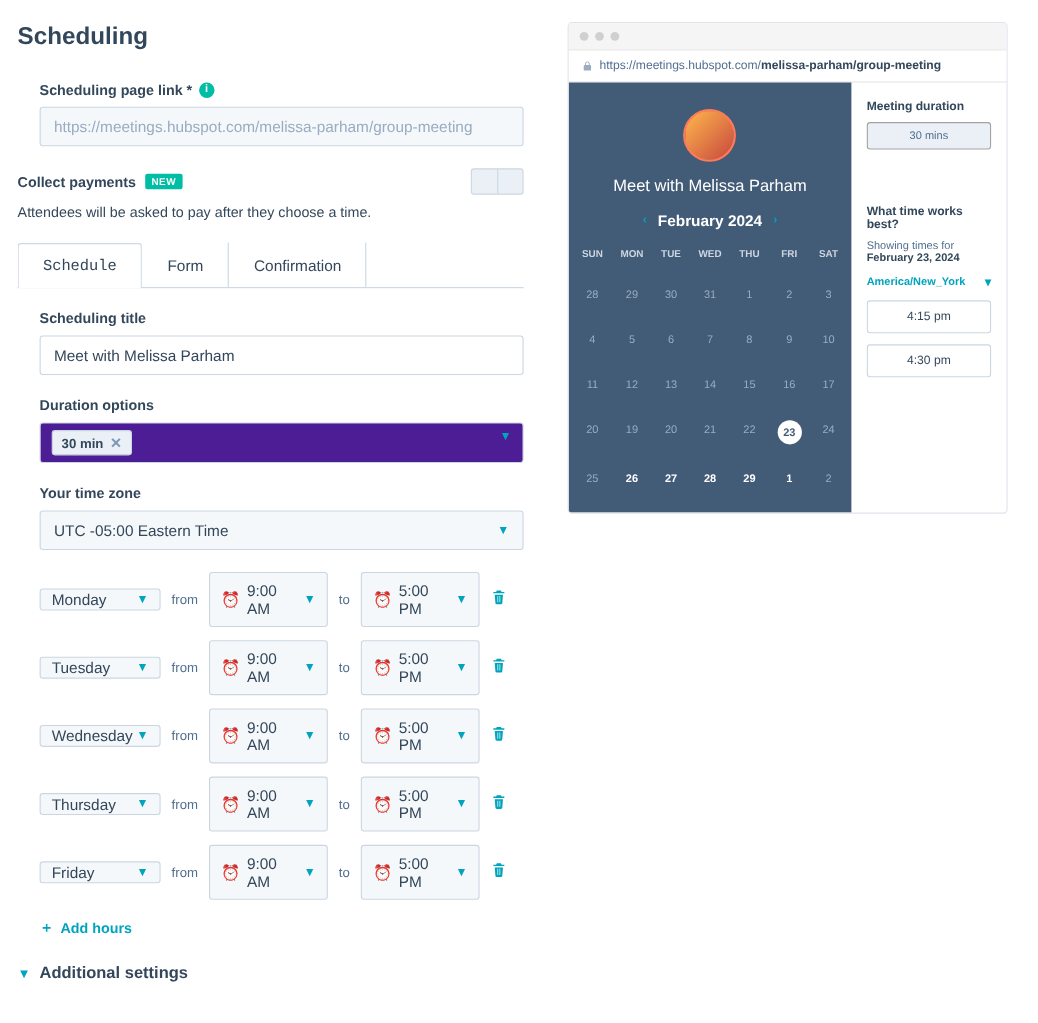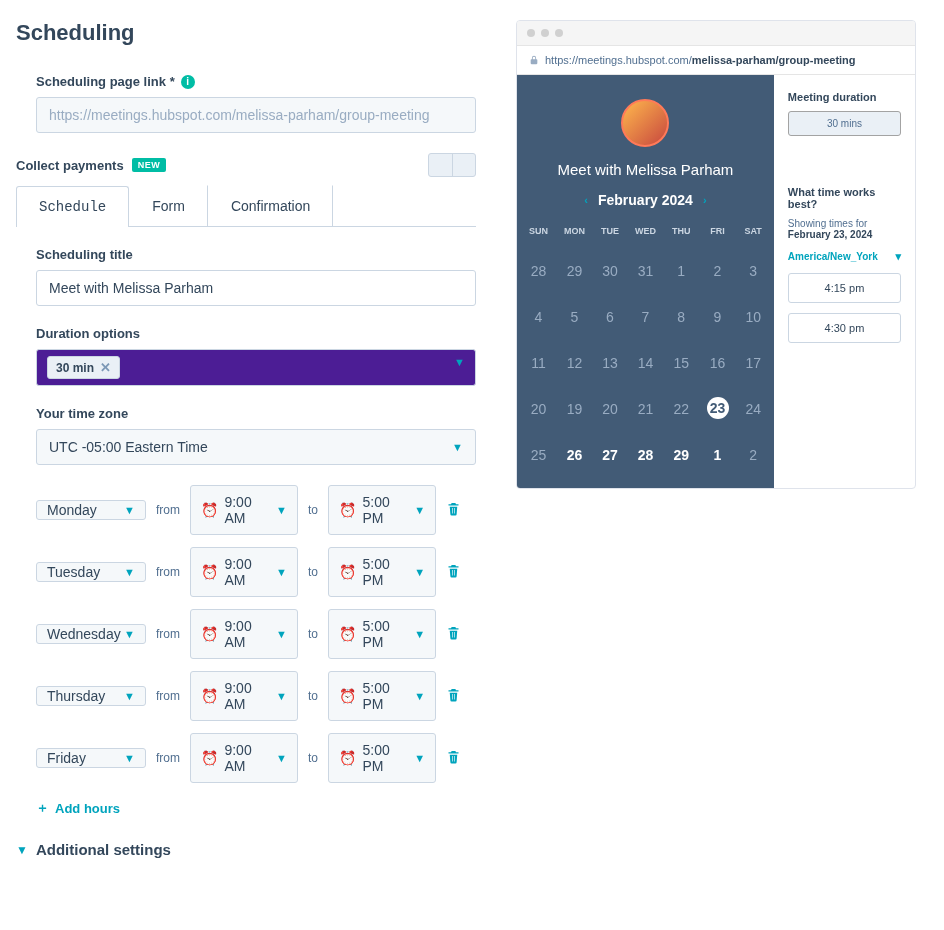--- a/index.html
+++ b/index.html
@@ -60,21 +60,21 @@
 .pf-url { background: #fff; padding: 8px 12px; font-size: 11px; color: #516f90; display: flex; align-items: center; gap: 6px; border-bottom: 1px solid #e5e5e5; }
 .pf-lock { width: 10px; height: 10px; display:inline-block; }
 .pf-body { display: flex; min-height: 360px; }
 .pf-left { background: #425b76; flex: 0 0 53%; color: #fff; padding: 18px 12px; text-align: center; }
 .pf-avatar { width: 48px; height: 48px; border-radius: 50%; background: linear-gradient(135deg,#ffb84d,#c7473e); border: 2px solid #ff7a59; margin: 6px auto 14px; }
 .pf-title { font-size: 15px; margin-bottom: 14px; font-weight: 400; }
 .pf-month-row { display: flex; align-items: center; justify-content: center; gap: 10px; font-weight: 700; font-size: 14px; margin-bottom: 14px; }
 .pf-arrow { color: #00a4bd; font-size: 11px; cursor: pointer; }
 .cal-grid { display: grid; grid-template-columns: repeat(7,1fr); gap: 16px; font-size: 9px; }
 .cal-head { font-weight: 700; color: #cbd6e2; padding: 4px 0; }
-.cal-cell { padding: 7px 0; color: #99acc2; font-size: 14px; }
+.cal-cell { padding: 7px 0; color: #99acc2; font-size: 10px; }
 .cal-cell.bold { color: #fff; font-weight: 600; }
 .cal-cell.sel { background: #fff; color: #425b76; border-radius: 50%; width: 22px; height: 22px; display: inline-flex; align-items: center; justify-content: center; margin: 0 auto; font-weight: 700;}
 .pf-right { flex: 1; padding: 16px 14px; font-size: 11px; }
 .pf-sec-label { font-weight: 700; font-size: 11px; margin-bottom: 8px; }
 .pf-dur-btn { width: 100%; padding: 6px; background: #eaf0f6; border: 1px solid #a3a3a3; border-radius: 3px; font-size: 10px; text-align: center; margin-bottom: 50px; color:#516f90;}
 .pf-small { font-size: 10px; color: #516f90; margin-bottom: 10px; }
 .pf-tz { color: #00a4bd; font-size: 10px; font-weight: 600; display: flex; justify-content: space-between; align-items: center; margin-bottom: 10px; }
 .pf-slot { width: 100%; padding: 8px; border: 1px solid #cbd6e2; border-radius: 3px; text-align: center; font-size: 11px; margin-bottom: 10px; background: #fff; }
 </style>
 </head>
@@ -95,20 +95,21 @@
     <div class="row-inline">
       <div style="display:flex;align-items:center;">
         <span class="field-label" style="margin:0;">Collect payments</span>
         <span class="badge-new">NEW</span>
       </div>
       <div class="toggle">
         <div class="toggle-half"></div>
           <div class="toggle-half"></div>
       </div>
     </div>
+    <div class="helper-text">Attendees will be asked to pay after they choose a time.</div>
 
     <div class="tabs" id="tabs">
         <div class="tab active">Schedule</div>
         <div class="tab">Form</div>
         <div class="tab">Confirmation</div>
       </div>
 
     <div class="field">
       <div class="field-label">Scheduling title</div>
       <input class="white-input" value="Meet with Melissa Parham" style="">

